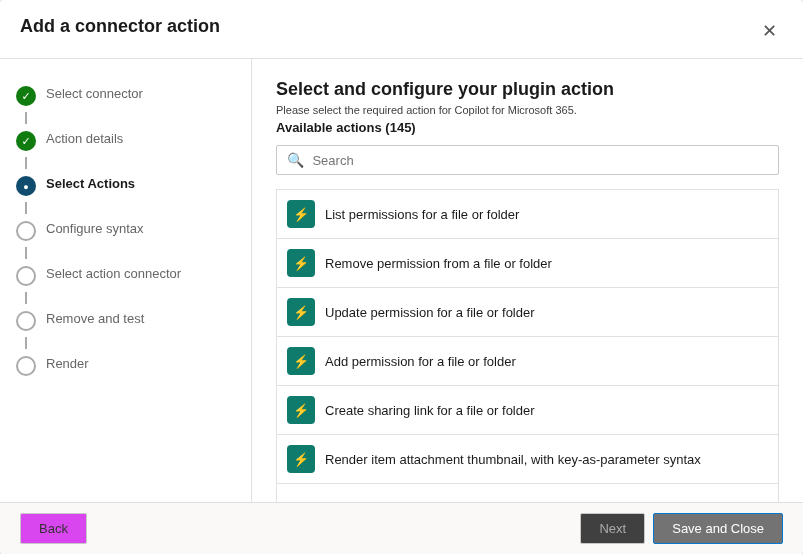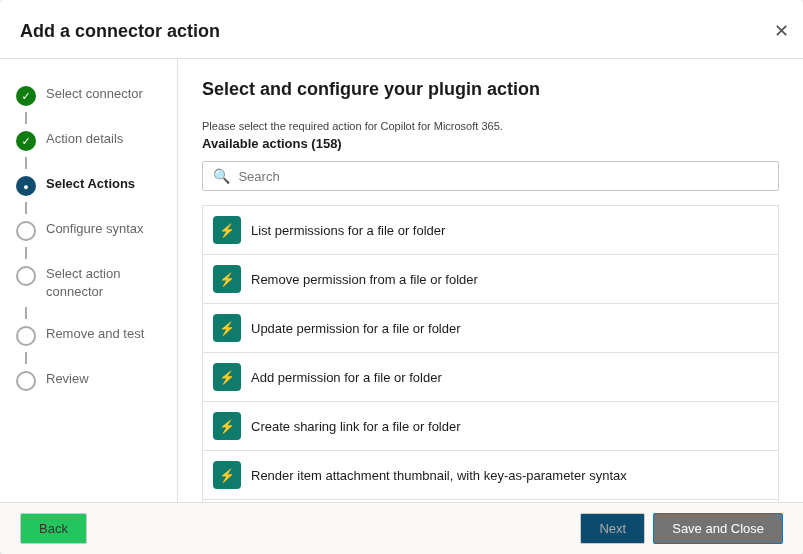--- a/index.html
+++ b/index.html
@@ -16,23 +16,22 @@
       height: 554px;
       background: #fff;
       border-radius: 4px;
       box-shadow: 0 4px 24px rgba(0,0,0,0.18);
       display: flex;
       flex-direction: column;
       overflow: hidden;
     }
     .dialog-header {
       display: flex;
-      align-items: center;
       justify-content: space-between;
-      padding: 16px 8px 12px 20px;
+      padding: 16px 20px 12px 20px;
       border-bottom: 1px solid #e0e0e0;
       flex-shrink: 0;
     }
     .dialog-title {
       font-size: 18px;
       font-weight: 600;
       color: #1a1a1a;
     }
     .close-btn {
       background: none;
@@ -43,21 +42,21 @@
       padding: 4px 6px;
       border-radius: 2px;
     }
     .dialog-body {
       display: flex;
       flex: 1;
       overflow: hidden;
     }
     
     .sidebar {
-      width: 178px;
+      width: 252px;
       border-right: 1px solid #e0e0e0;
       padding: 20px 0;
       flex-shrink: 0;
       display: flex;
       flex-direction: column;
     }
     .step-item {
       display: flex;
       align-items: flex-start;
       padding: 6px 16px;
@@ -116,21 +115,21 @@
     }
     .main-inner {
       flex: 1;
       padding: 20px 24px;
       overflow-y: auto;
     }
     .main-title {
       font-size: 18px;
       font-weight: 600;
       color: #1a1a1a;
-      margin-bottom: 20px;
+      margin-bottom: 4px;
     }
     .main-subtitle {
       font-size: 11px;
       color: #404040;
       margin-bottom: 4px;
     }
     .available-label {
       font-size: 13px;
       font-weight: 600;
       color: #1a1a1a;
@@ -204,25 +203,25 @@
     .footer-right {
       display: flex;
       gap: 8px;
     }
     .btn {
       padding: 7px 18px;
       font-size: 13px;
       border-radius: 2px;
       cursor: pointer;
       border: 1px solid #c8c8c8;
-      background: #22c55e;
+      background: #d946ef;
       color: #333;
     }
     .btn-disabled {
-      background: #0c4a6e;
+      background: #404040;
       border-color: #c8c8c8;
       color: #aaa;
       cursor: not-allowed;
     }
     .btn-save {
       background: #737373;
       border-color: #0078d4;
       color: #fff;
     }
     
@@ -281,30 +280,30 @@
       <div class="step-line"></div>
 
       <div class="step-item">
         <div class="step-indicator inactive"></div>
         <span class="step-label light">Remove and test</span>
       </div>
       <div class="step-line"></div>
 
       <div class="step-item">
         <div class="step-indicator inactive"></div>
-        <span class="step-label light">Review</span>
+        <span class="step-label light">Render</span>
       </div>
 
     </div>
 
     <div class="main-content">
       <div class="main-inner">
         <div class="main-title">Select and configure your plugin action</div>
         <div class="main-subtitle">Please select the required action for Copilot for Microsoft 365.</div>
-        <div class="available-label">Available actions (158)</div>
+        <div class="available-label">Available actions (145)</div>
 
         <div class="search-box">
           <span class="search-icon-wrap">🔍</span>
           <input class="search-input" type="text" placeholder="Search" style="">
         </div>
 
         <div class="action-list">
 
           <div class="action-item">
             <div class="action-icon">⚡</div>

